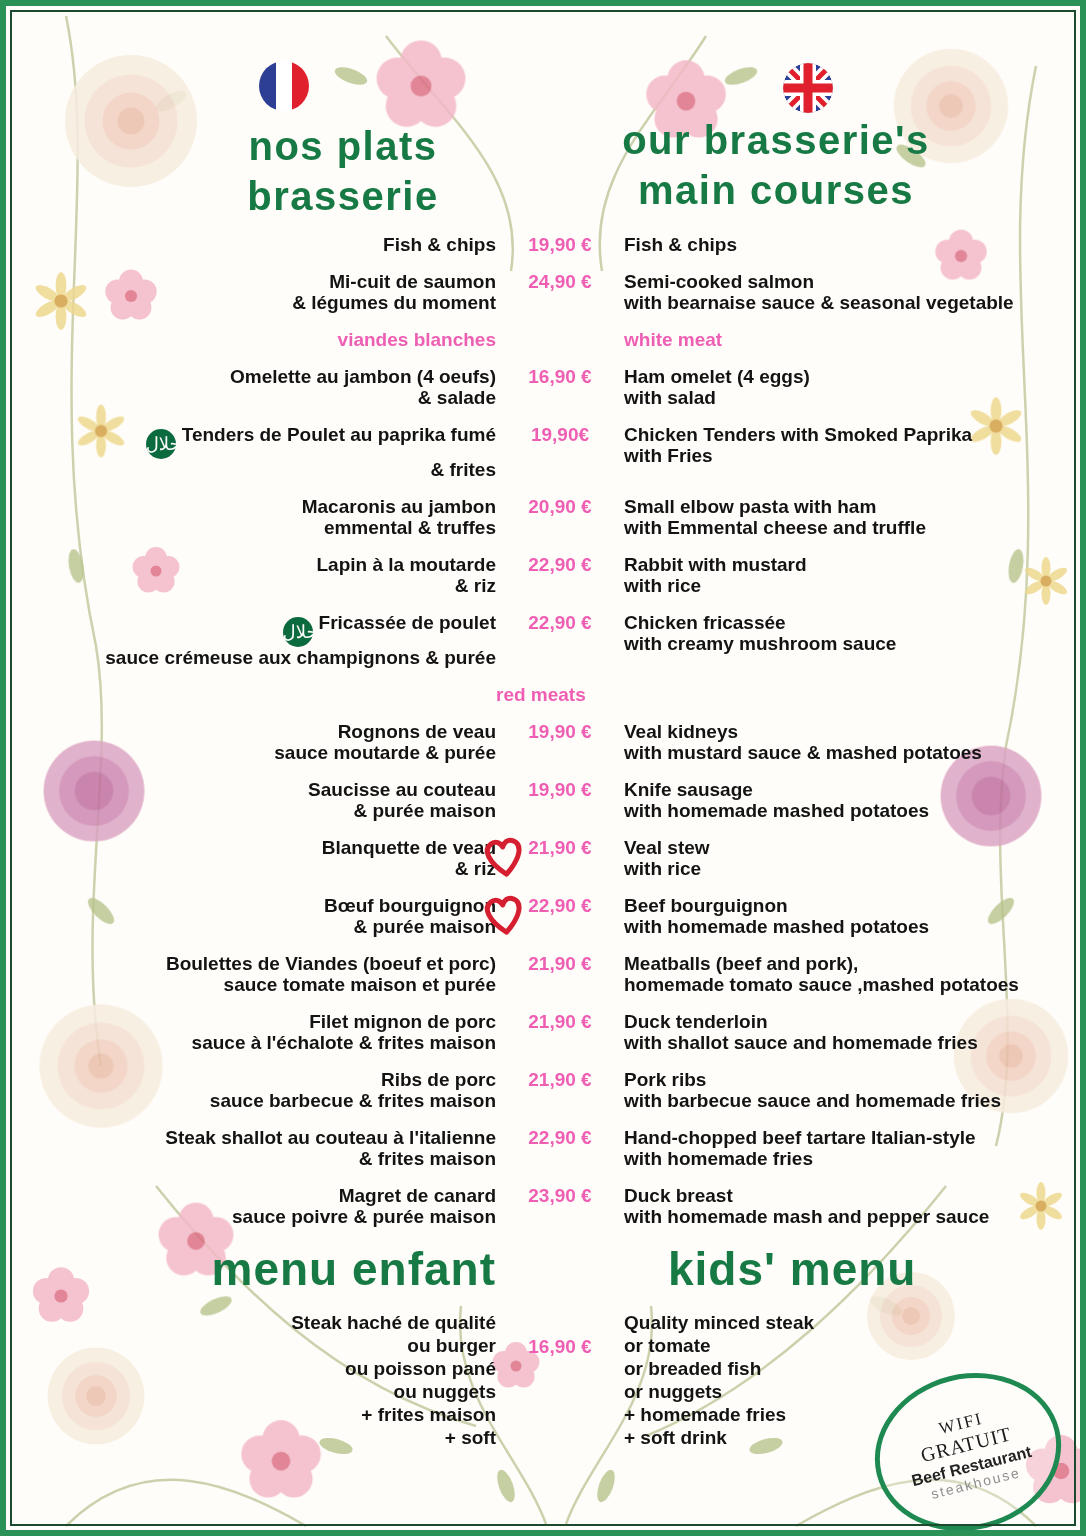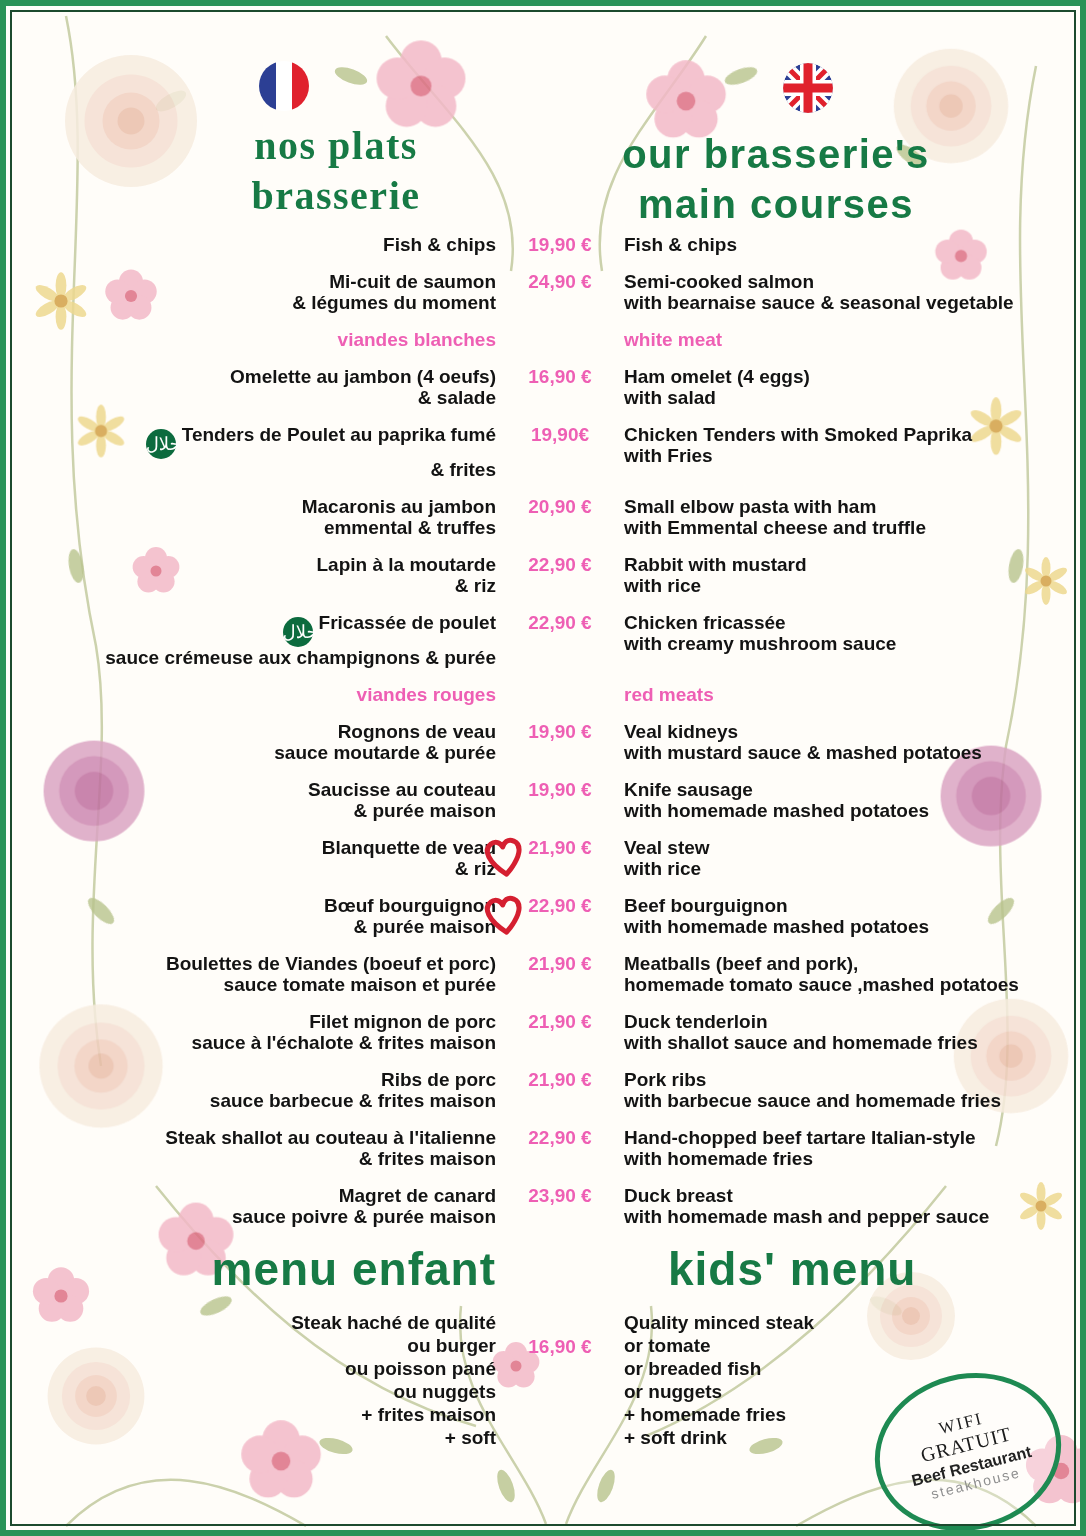--- a/index.html
+++ b/index.html
@@ -12,22 +12,22 @@
   .inner-line { position:absolute; inset:4px; border:2px solid #1c4a2e; pointer-events:none; z-index:6; }
   .florals { position:absolute; inset:0; z-index:1; }
   .content { position:absolute; inset:0; z-index:3; }
 
   
   .flag { position:absolute; width:50px; height:50px; border-radius:50%; overflow:hidden; }
   .flag-fr { top:55px; left:253px; background:linear-gradient(to right,#2c3f94 0 33.4%,#ffffff 33.4% 66.7%,#e0212d 66.7% 100%); }
   .flag-uk { top:57px; left:777px; }
   .title { position:absolute; text-align:center; color:#177a45; font-weight:bold;
            font-size:40px; line-height:50px; letter-spacing:1.5px; }
-  .title-fr { top:115px; left:30px;  width:600px;font-family:Liberation Serif, serif; }
-  .title-en { top:123px; left:470px; width:600px; }
+  .title-fr { top:115px; left:37px;  width:600px; }
+  .title-en { top:109px; left:470px; width:600px; }
 
   
   .menu-list { position:absolute; top:228px; left:40px; width:1012px; }
   .row { display:grid; grid-template-columns:450px 128px auto; position:relative; margin-bottom:16px; }
   .cell { font-weight:bold; font-size:19px; line-height:21px; color:#131313; white-space:nowrap; }
   .fr   { text-align:right; }
   .en   { text-align:left; }
   .price{ text-align:center; color:#ee5fb4; }
   .pink { color:#ee5fb4; }
   .sec-row { margin:0 0 16px 0; }
@@ -221,21 +221,20 @@
           <div class="cell fr"><span>Lapin à la moutarde</span><br><span>&amp; riz</span></div>
           <div class="cell price">22,90 €</div>
           <div class="cell en"><span>Rabbit with mustard</span><br><span>with rice</span></div>
         </div>
         <div class="row item-row">
           <div class="cell fr"><span class="halal">حلال</span><span>Fricassée de poulet</span><br><span>sauce crémeuse aux champignons &amp; purée</span></div>
           <div class="cell price">22,90 €</div>
           <div class="cell en"><span>Chicken fricassée</span><br><span>with creamy mushroom sauce</span></div>
         </div>
         <div class="row sec-row gap-sm">
-          <div class="cell fr pink">viandes rouges</div>
           <div class="cell price"></div>
           <div class="cell en pink">red meats</div>
         </div>
         <div class="row item-row">
           <div class="cell fr"><span>Rognons de veau</span><br><span>sauce moutarde &amp; purée</span></div>
           <div class="cell price">19,90 €</div>
           <div class="cell en"><span>Veal kidneys</span><br><span>with mustard sauce &amp; mashed potatoes</span></div>
         </div>
         <div class="row item-row">
           <div class="cell fr"><span>Saucisse au couteau</span><br><span>&amp; purée maison</span></div>

